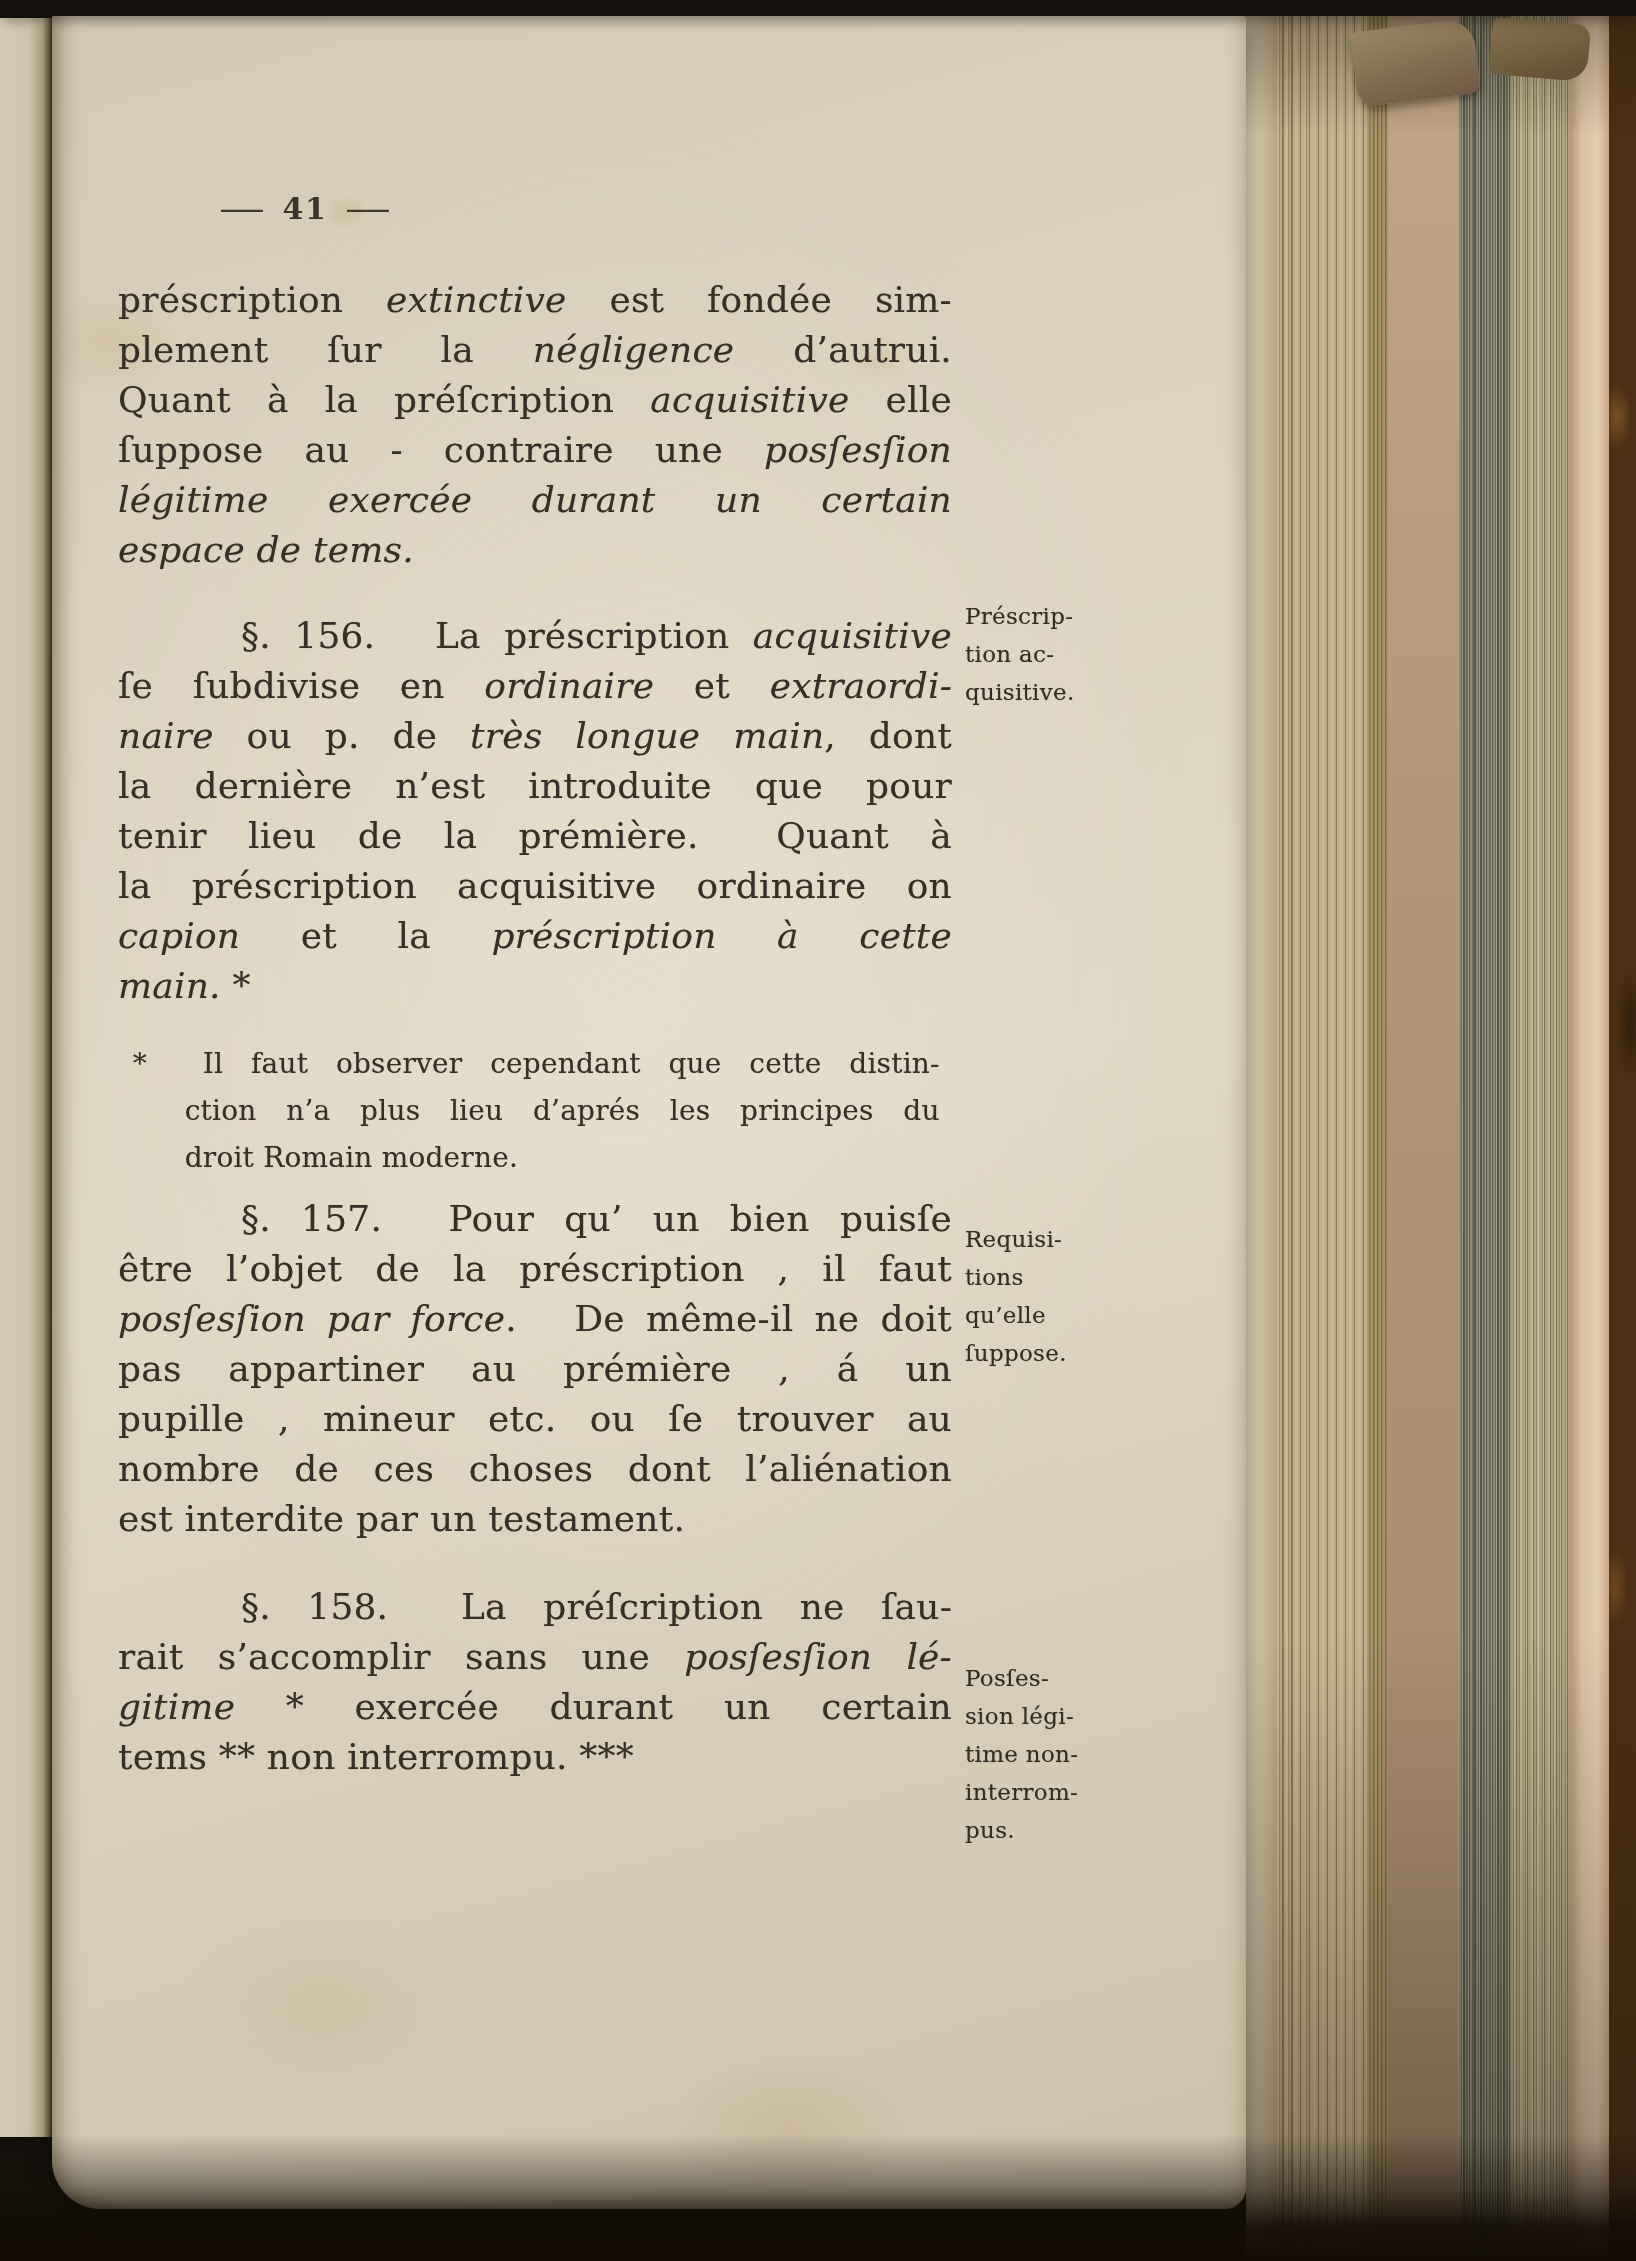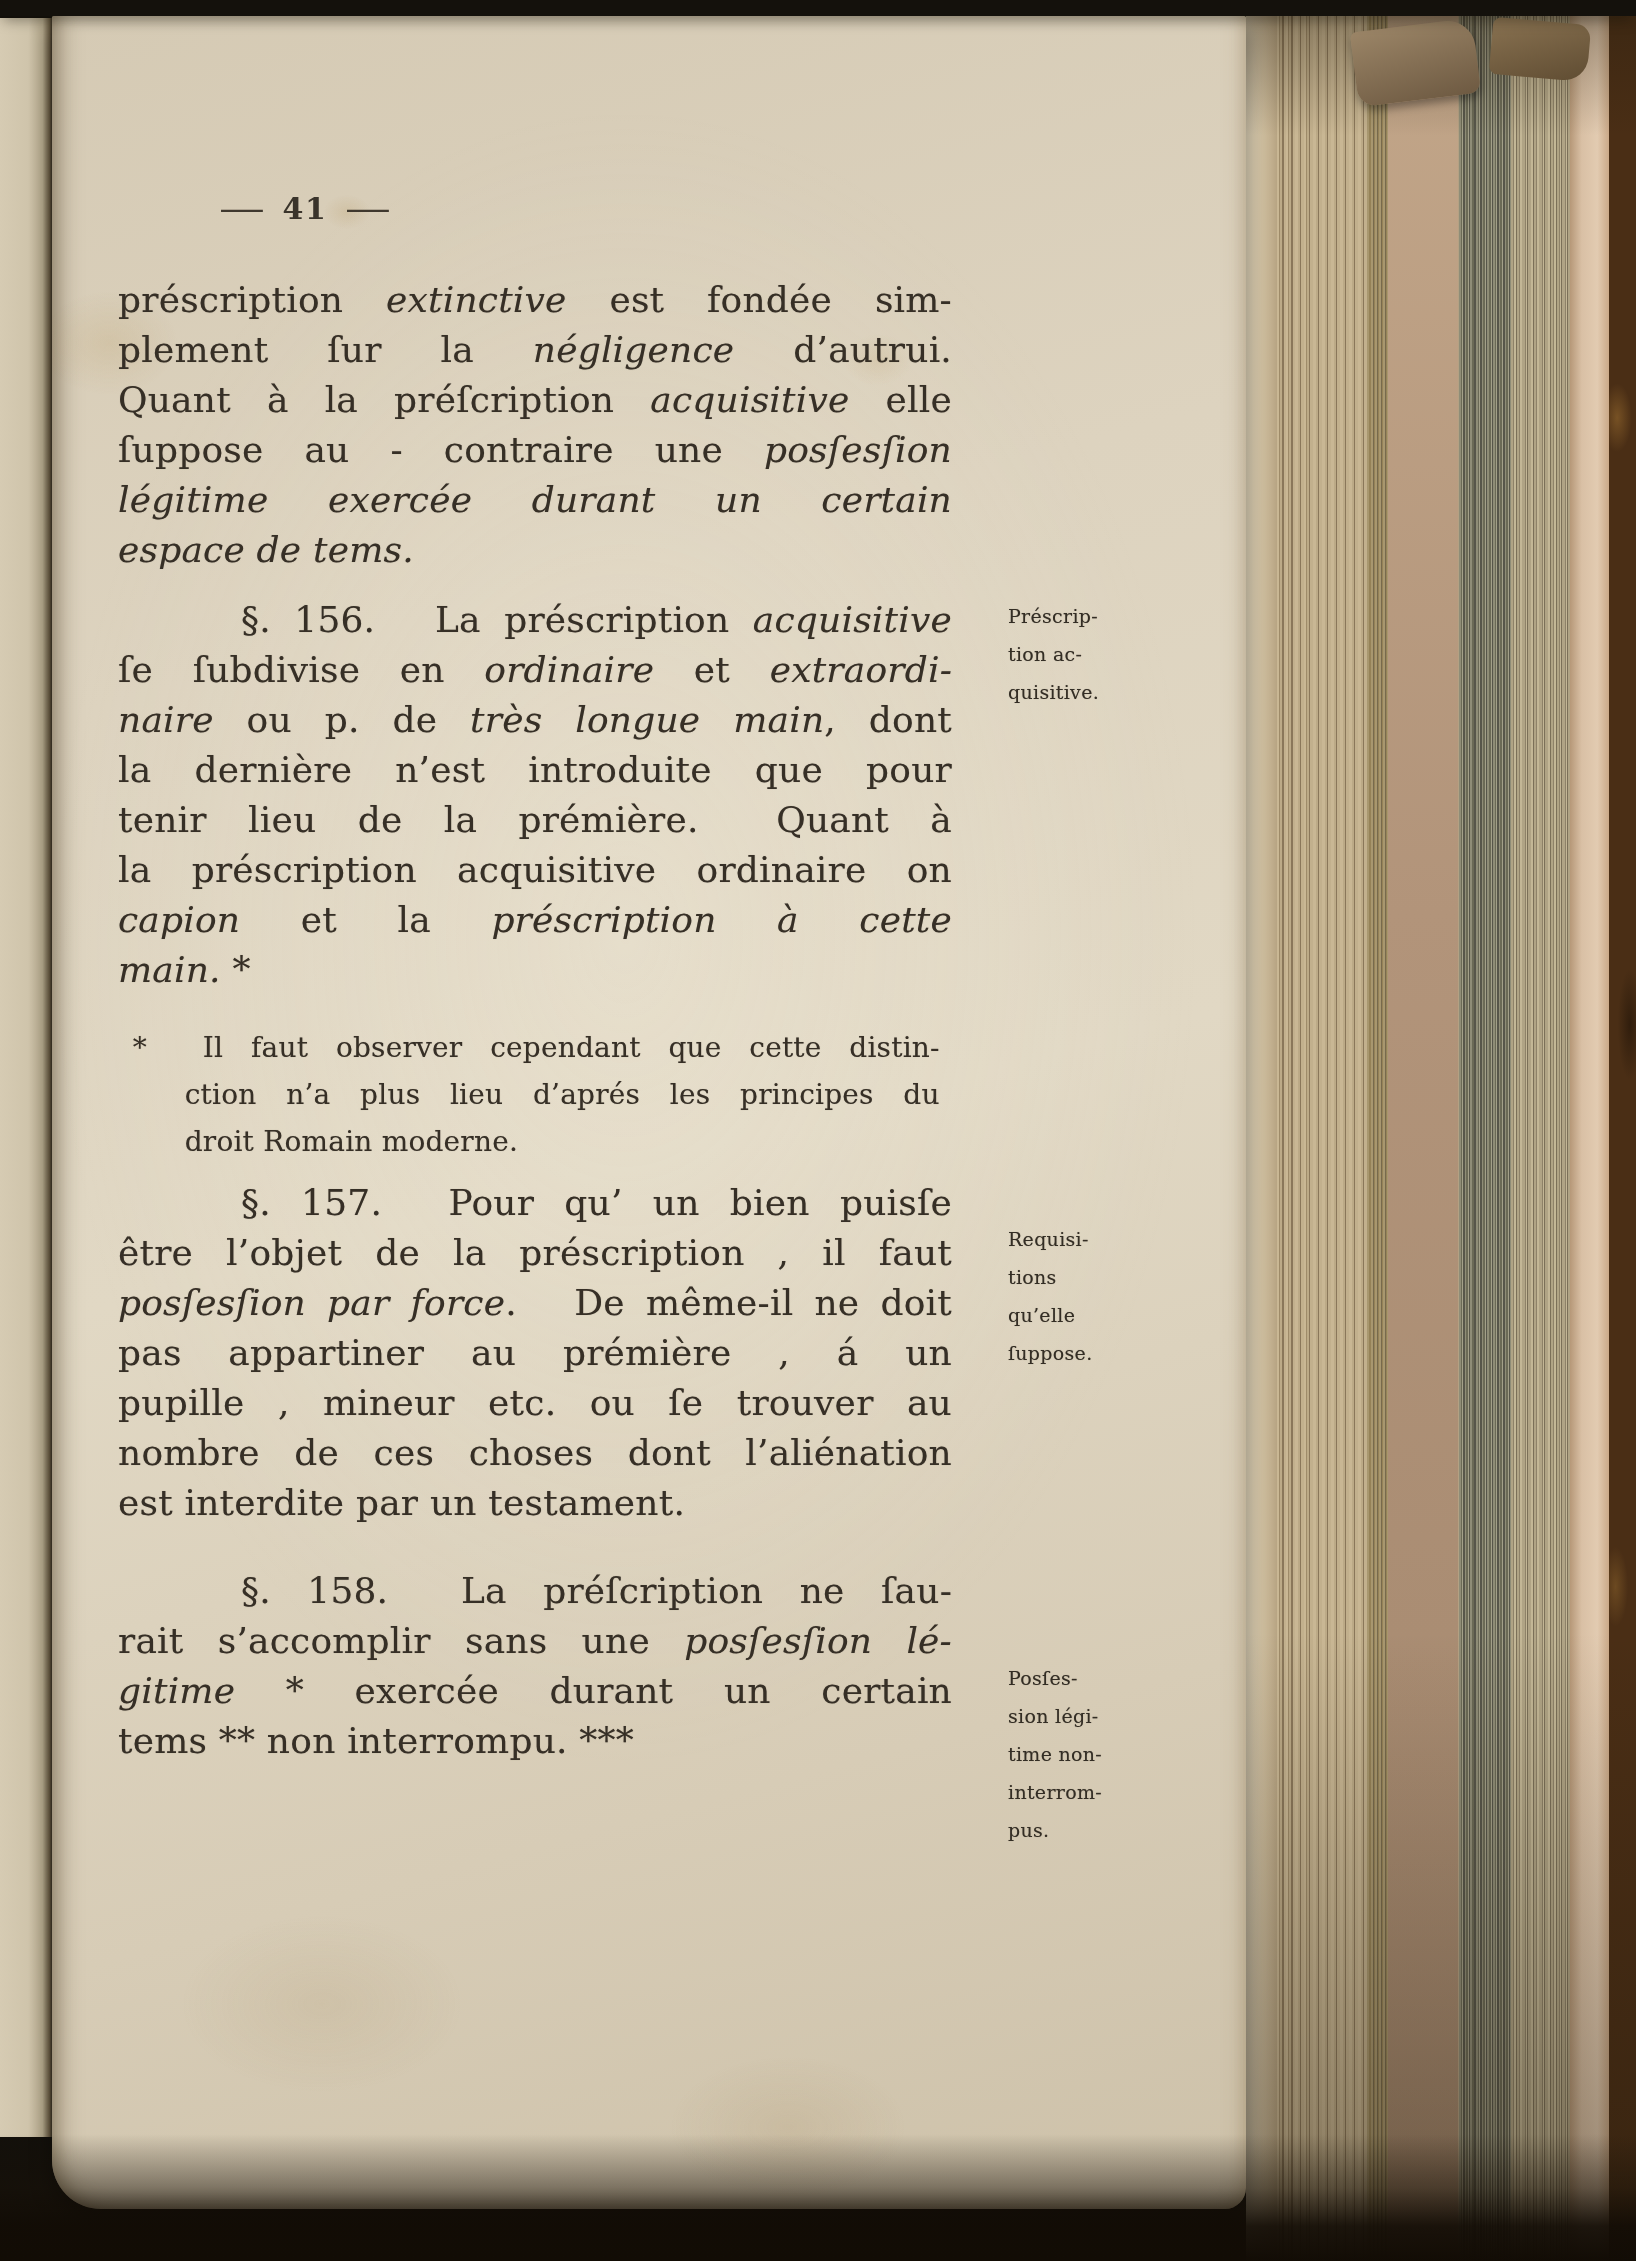--- a/index.html
+++ b/index.html
@@ -38,30 +38,30 @@
   .pageno .dash{display:inline-block;font-size:34px;transform:scaleX(1.35);color:#3f382e;}
 
   
   .textblock{position:absolute;left:66px;top:259px;width:834px;color:#362f26;}
   .para{font-size:36px;line-height:50px;letter-spacing:0.2px;
         text-shadow:0 0 0.8px rgba(54,47,38,.35);}
   .line{text-align:justify;text-align-last:justify;white-space:normal;}
   .line.last{text-align-last:left;}
   .line.indent{text-indent:123px;}
   .para em{font-style:italic;}
-  .p-156{margin-top:20px;}
+  .p-156{margin-top:36px;}
   .p-footnote{margin-top:29px;font-size:28px;line-height:47px;margin-left:14.7px;margin-right:12.3px;
               padding-left:52px;}
   .p-footnote .line:first-child{text-indent:-52px;}
   .p-157{margin-top:12.3px;}
   .p-158{margin-top:38px;}
 
   
-  .margin-note{position:absolute;left:913px;width:188px;color:#332d24;font-size:19px;line-height:38px;
-               letter-spacing:0.3px;white-space:nowrap;text-shadow:0 0 0.8px rgba(51,45,36,.4);margin-left:43px;}
+  .margin-note{position:absolute;left:913px;width:188px;color:#332d24;font-size:23px;line-height:38px;
+               letter-spacing:0.3px;white-space:nowrap;text-shadow:0 0 0.8px rgba(51,45,36,.4);}
   .mn1{top:581px;}
   .mn2{top:1204px;}
   .mn3{top:1643px;}
 
   
   .fore-edge{position:absolute;left:1246px;top:13px;width:390px;height:2248px;z-index:8;background:#b3a183;}
   .fe{position:absolute;top:0;bottom:0;}
   .fe-a{left:0;width:31px;background:linear-gradient(90deg,#e3d7bc,#cdbc9c 60%,#b7a483);}
   .fe-b{left:31px;width:90px;background:repeating-linear-gradient(90deg,#c9b794 0 2.5px,#9e8b69 2.5px 3.3px,#bcaa87 3.3px 4.9px,#8a775a 4.9px 6.5px,#c2b08d 6.5px 9px);}
   .fe-c{left:121px;width:21px;background:repeating-linear-gradient(90deg,#a8976f 0 1.6px,#776a4d 1.6px 2.5px,#958257 2.5px 4.1px);}

